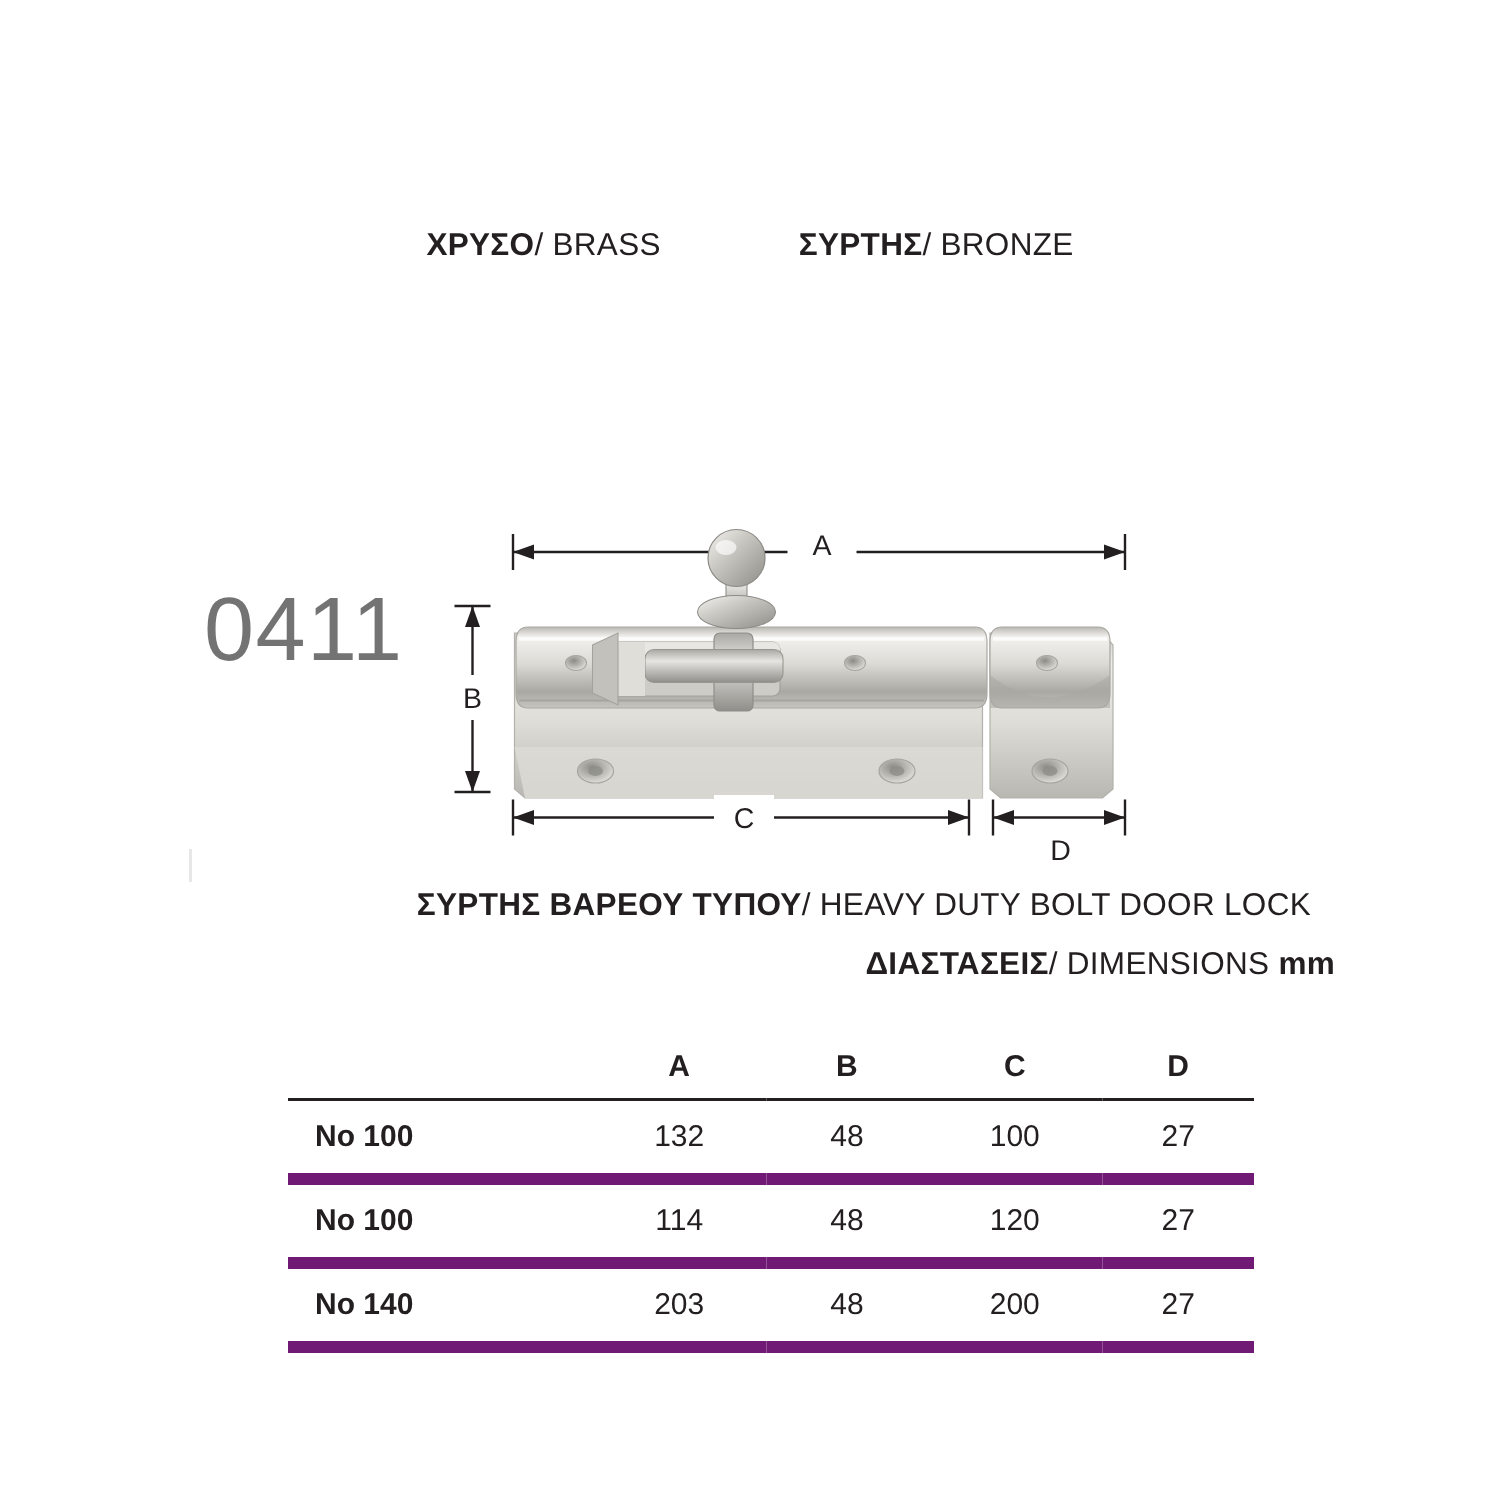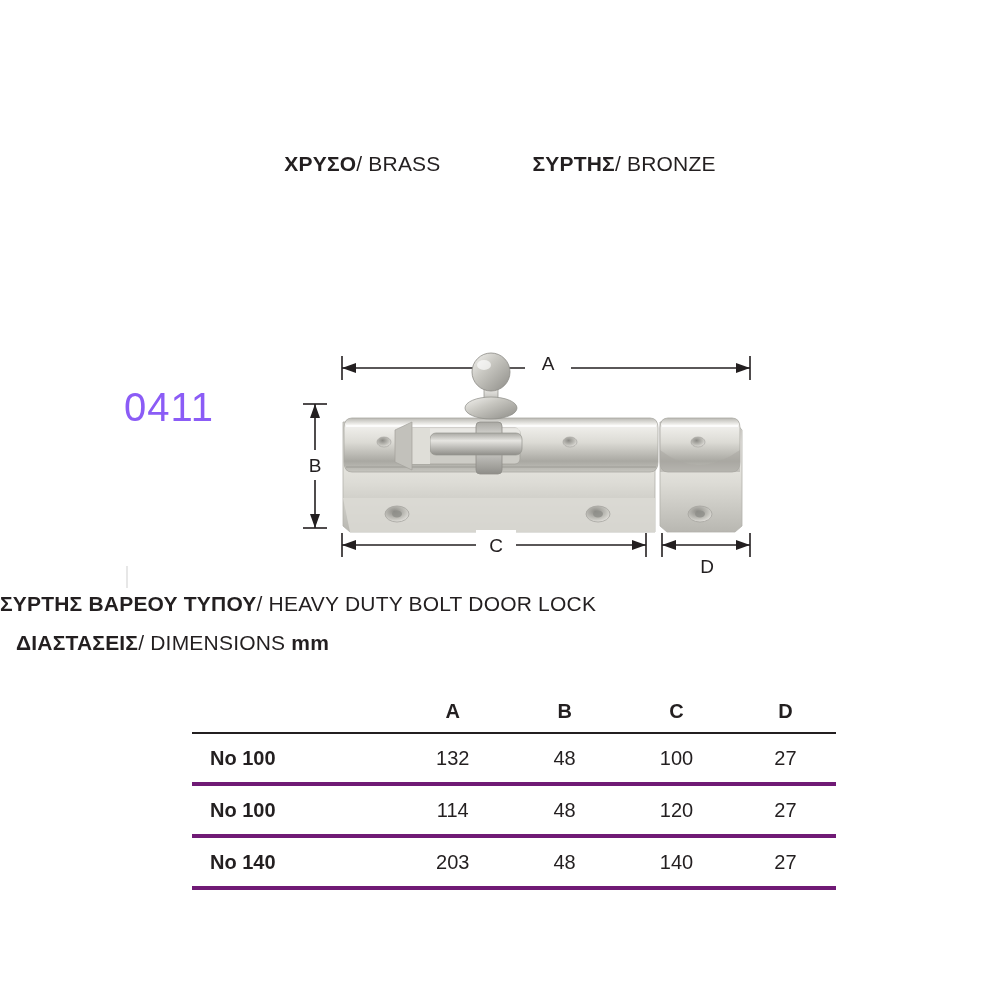--- a/index.html
+++ b/index.html
@@ -42,45 +42,45 @@
     line-height: 1.15;
   }
   .finish-col.left .finish-line { text-align: right; }
   .finish-col.right .finish-line { text-align: center; }
   .gr { font-weight: bold; }
   .en { font-weight: normal; }
 
   
   .code {
     position: absolute;
-    left: 124px;
+    left: 136px;
     top: 385px;
-    font-size: 40px;
+    font-size: 60px;
     font-weight: 400;
     letter-spacing: 1px;
-    color: #8b5cf6;
+    color: #737373;
     font-family: "Liberation Sans", sans-serif;
   }
 
   
   .drawing {
     position: absolute;
     left: 280px;
     top: 330px;
     width: 500px;
     height: 250px;
   }
   .drawing svg { display: block; }
 
   
   .caption {
     position: absolute;
     left: 0;
     width: 874px;
-    text-align: left;
+    text-align: right;
     font-size: 21px;
     letter-spacing: 0.2px;
   }
   .caption.c1 { top: 592px; }
   .caption.c2 { top: 631px; padding-left: 16px; }
   .caption .mm { font-weight: bold; }
 
   
   .dim-table {
     position: absolute;
@@ -96,21 +96,21 @@
     vertical-align: middle;
     text-align: center;
     font-weight: normal;
   }
   .dim-table thead th {
     font-weight: bold;
     font-size: 20px;
     height: 42px;
   }
   .dim-table thead tr { border-bottom: 2px solid #231f20; }
-  .dim-table tbody tr { border-bottom: 4px solid #701a75; }
+  .dim-table tbody tr { border-bottom: 8px solid #701a75; }
   .dim-table td.rowhead, .dim-table th.rowhead {
     text-align: left;
     padding-left: 18px;
     font-weight: bold;
     width: 190px;
   }
   .dim-table col.c-a { width: 120px; }
   .dim-table col.c-b { width: 110px; }
   .dim-table col.c-c { width: 120px; }
   .dim-table col.c-d { width: 104px; }
@@ -306,19 +306,19 @@
         <td class="rowhead">No 100</td>
         <td>114</td>
         <td>48</td>
         <td>120</td>
         <td>27</td>
       </tr>
       <tr>
         <td class="rowhead">No 140</td>
         <td>203</td>
         <td>48</td>
-        <td>140</td>
+        <td>200</td>
         <td>27</td>
       </tr>
     </tbody>
   </table>
 
 </div>
 
 </body></html>

